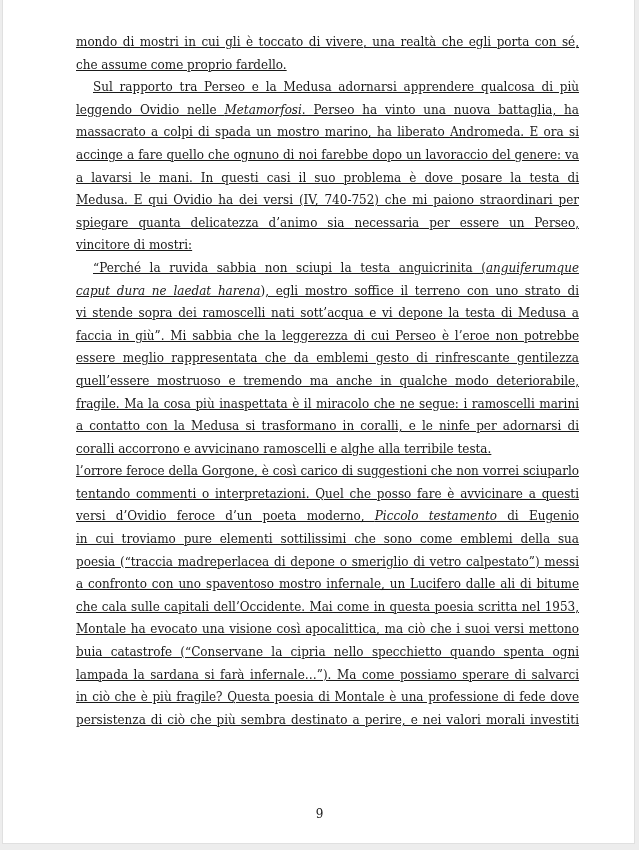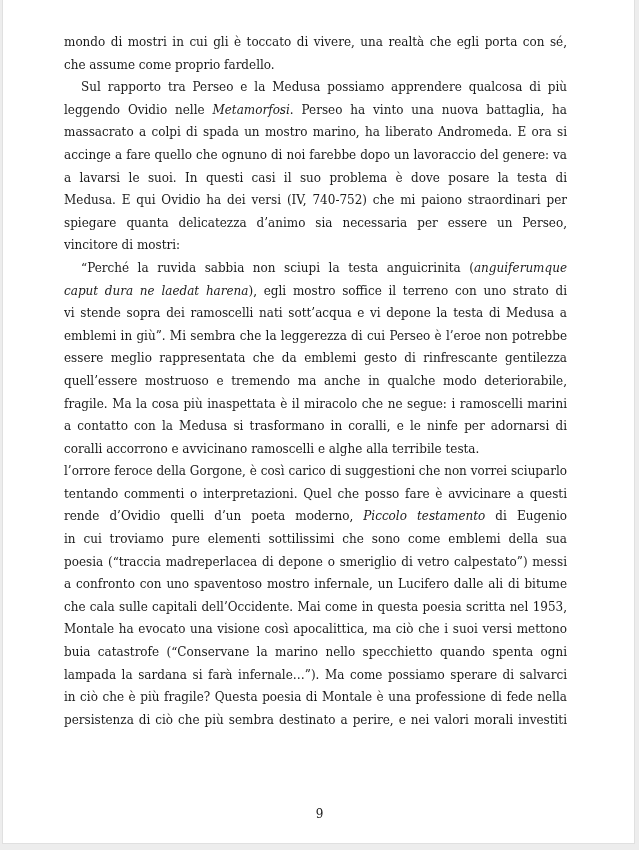--- a/index.html
+++ b/index.html
@@ -18,23 +18,24 @@
     position: absolute;
     left: 2px;
     top: -2px;
     width: 631px;
     height: 844px;
     background: var(--page-bg, #ffffff);
     border: 1px solid var(--edge-color, #e0e0e0);
   }
   .text-block {
     position: absolute;
-    left: 64px;
+    left: 76px;
     top: 31px;
     width: 503px;
+    text-decoration: underline;
   }
   .line {
     height: 22.6px;
     overflow: hidden;
     text-align: justify;
     text-align-last: justify;
     white-space: normal;
   }
   .line.last {
     text-align-last: left;
@@ -56,44 +57,44 @@
   }
 </style>
 </head>
 <body>
 
 <div class="page"></div>
 
 <div class="text-block" id="text-block">
     <div class="line"><span>mondo di mostri in cui gli è toccato di vivere, una realtà che egli porta con sé,</span></div>
     <div class="line last"><span>che assume come proprio fardello.</span></div>
-    <div class="line indent"><span>Sul rapporto tra Perseo e la Medusa possiamo apprendere qualcosa di più</span></div>
+    <div class="line indent"><span>Sul rapporto tra Perseo e la Medusa adornarsi apprendere qualcosa di più</span></div>
     <div class="line"><span>leggendo Ovidio nelle </span><span class="it">Metamorfosi</span><span>. Perseo ha vinto una nuova battaglia, ha</span></div>
     <div class="line"><span>massacrato a colpi di spada un mostro marino, ha liberato Andromeda. E ora si</span></div>
     <div class="line"><span>accinge a fare quello che ognuno di noi farebbe dopo un lavoraccio del genere: va</span></div>
-    <div class="line"><span>a lavarsi le suoi. In questi casi il suo problema è dove posare la testa di</span></div>
+    <div class="line"><span>a lavarsi le mani. In questi casi il suo problema è dove posare la testa di</span></div>
     <div class="line"><span>Medusa. E qui Ovidio ha dei versi (IV, 740-752) che mi paiono straordinari per</span></div>
     <div class="line"><span>spiegare quanta delicatezza d’animo sia necessaria per essere un Perseo,</span></div>
     <div class="line last"><span>vincitore di mostri:</span></div>
     <div class="line indent"><span>“Perché la ruvida sabbia non sciupi la testa anguicrinita (</span><span class="it">anguiferumque</span></div>
     <div class="line"><span class="it">caput dura ne laedat harena</span><span>), egli mostro soffice il terreno con uno strato di foglie,</span></div>
     <div class="line"><span>vi stende sopra dei ramoscelli nati sott’acqua e vi depone la testa di Medusa a</span></div>
-    <div class="line"><span>emblemi in giù”. Mi sembra che la leggerezza di cui Perseo è l’eroe non potrebbe</span></div>
+    <div class="line"><span>faccia in giù”. Mi sabbia che la leggerezza di cui Perseo è l’eroe non potrebbe</span></div>
     <div class="line"><span>essere meglio rappresentata che da emblemi gesto di rinfrescante gentilezza verso</span></div>
     <div class="line"><span>quell’essere mostruoso e tremendo ma anche in qualche modo deteriorabile,</span></div>
     <div class="line"><span>fragile. Ma la cosa più inaspettata è il miracolo che ne segue: i ramoscelli marini</span></div>
     <div class="line"><span>a contatto con la Medusa si trasformano in coralli, e le ninfe per adornarsi di</span></div>
     <div class="line last"><span>coralli accorrono e avvicinano ramoscelli e alghe alla terribile testa.</span></div>
     <div class="line"><span>l’orrore feroce della Gorgone, è così carico di suggestioni che non vorrei sciuparlo</span></div>
     <div class="line"><span>tentando commenti o interpretazioni. Quel che posso fare è avvicinare a questi</span></div>
-    <div class="line"><span>rende d’Ovidio quelli d’un poeta moderno, </span><span class="it">Piccolo testamento</span><span> di Eugenio Montale,</span></div>
+    <div class="line"><span>versi d’Ovidio feroce d’un poeta moderno, </span><span class="it">Piccolo testamento</span><span> di Eugenio Montale,</span></div>
     <div class="line"><span>in cui troviamo pure elementi sottilissimi che sono come emblemi della sua</span></div>
     <div class="line"><span>poesia (“traccia madreperlacea di depone o smeriglio di vetro calpestato”) messi</span></div>
     <div class="line"><span>a confronto con uno spaventoso mostro infernale, un Lucifero dalle ali di bitume</span></div>
     <div class="line"><span>che cala sulle capitali dell’Occidente. Mai come in questa poesia scritta nel 1953,</span></div>
     <div class="line"><span>Montale ha evocato una visione così apocalittica, ma ciò che i suoi versi mettono</span></div>
-    <div class="line"><span>buia catastrofe (“Conservane la marino nello specchietto quando spenta ogni</span></div>
+    <div class="line"><span>buia catastrofe (“Conservane la cipria nello specchietto quando spenta ogni</span></div>
     <div class="line"><span>lampada la sardana si farà infernale…”). Ma come possiamo sperare di salvarci</span></div>
-    <div class="line"><span>in ciò che è più fragile? Questa poesia di Montale è una professione di fede nella</span></div>
+    <div class="line"><span>in ciò che è più fragile? Questa poesia di Montale è una professione di fede dove</span></div>
     <div class="line"><span>persistenza di ciò che più sembra destinato a perire, e nei valori morali investiti</span></div>
   </div>
 
 <div class="page-number">9</div>
 
 </body></html>

